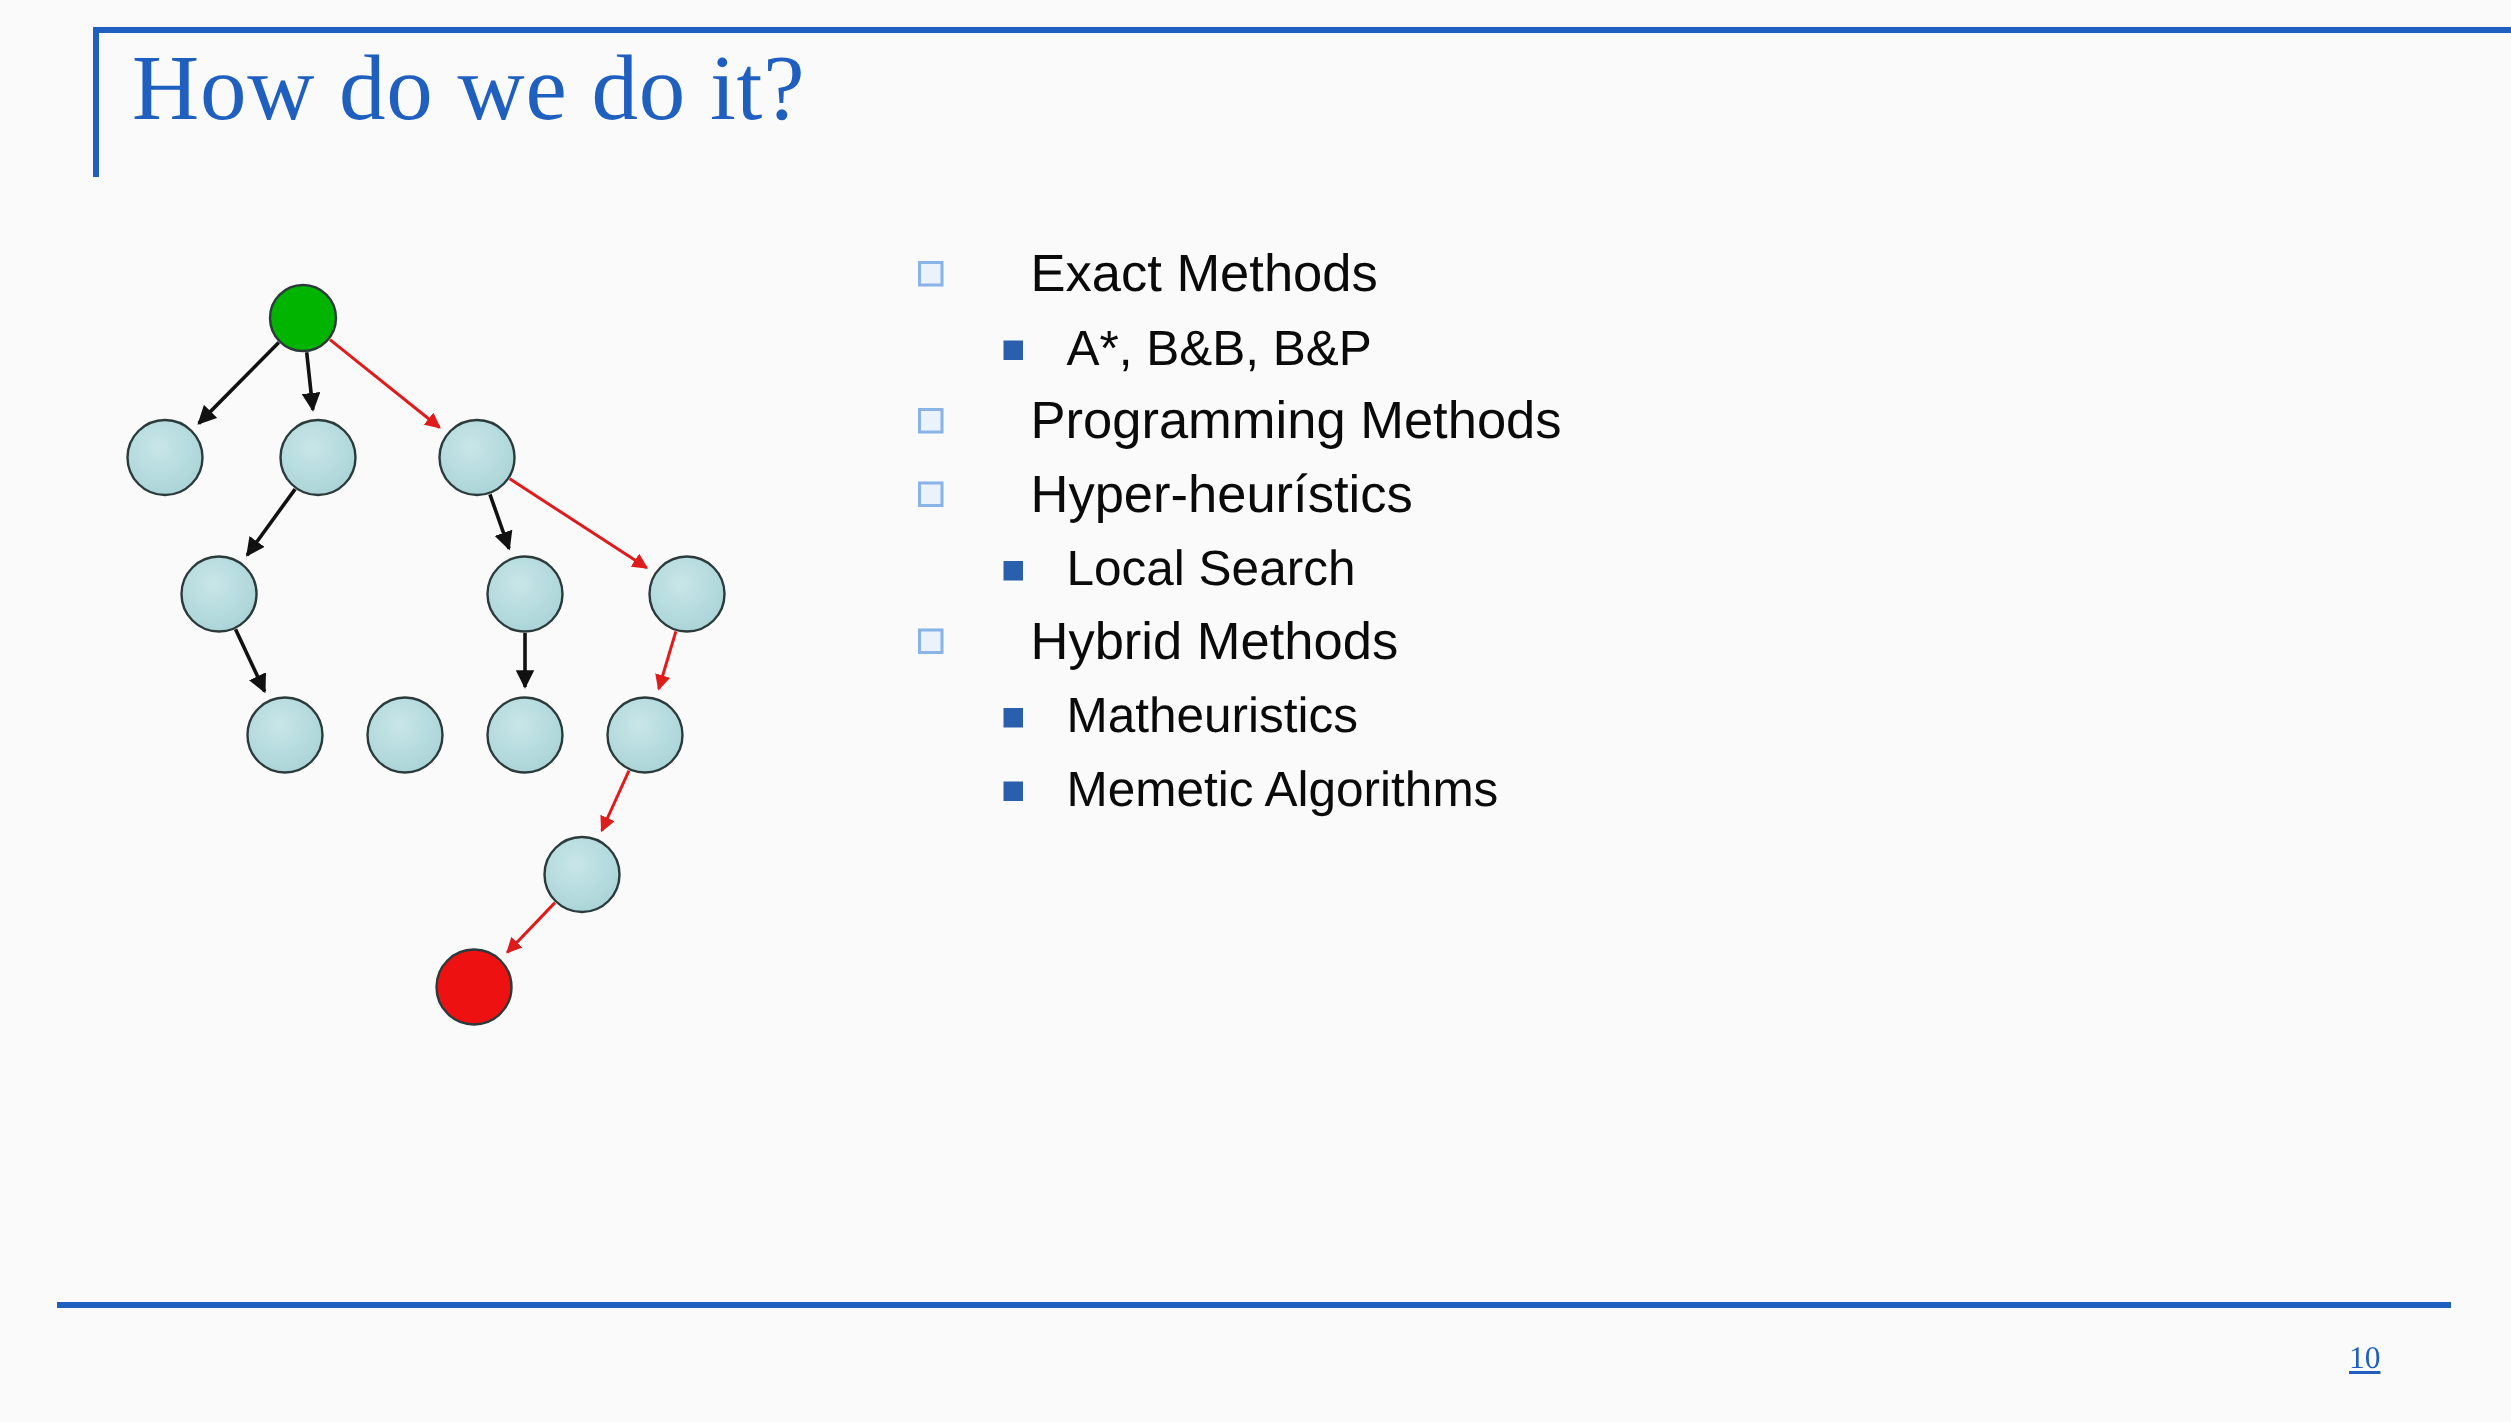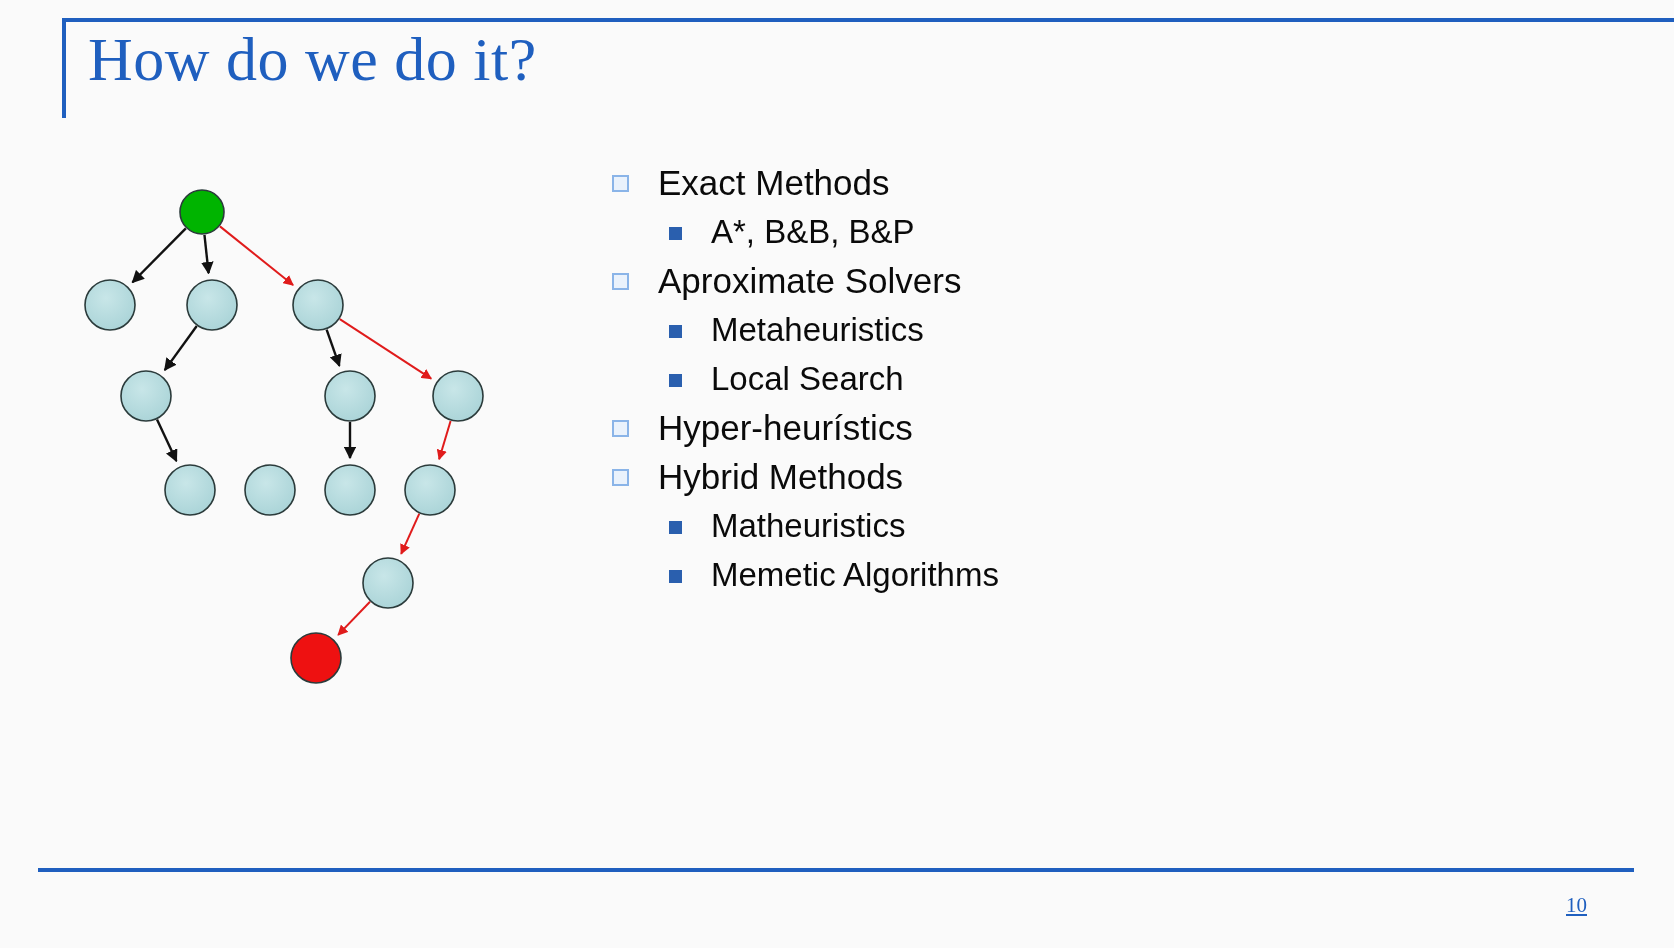--- a/index.html
+++ b/index.html
@@ -73,20 +73,21 @@
     width: 1040px;
   }
   .bullet-row {
     display: flex;
     align-items: baseline;
     color: #000000;
   }
   .bullet-row.level1 {
     margin-left: 0px;
     height: 49px;
+    gap: 29px;
   }
   .bullet-row.level2 {
     margin-left: 57px;
     height: 49px;
   }
   .marker {
     flex: 0 0 auto;
     display: inline-block;
     position: relative;
   }
@@ -195,33 +196,29 @@
       <div class="bullet-row level1">
         <span class="marker hollow-square"></span>
         <span class="bullet-text">Exact Methods</span>
       </div>
       <div class="bullet-row level2">
         <span class="marker solid-square"></span>
         <span class="bullet-text">A*, B&amp;B, B&amp;P</span>
       </div>
       <div class="bullet-row level1">
         <span class="marker hollow-square"></span>
-        <span class="bullet-text">Aproximate Solvers</span>
-      </div>
-      <div class="bullet-row level2">
-        <span class="marker solid-square"></span>
-        <span class="bullet-text">Metaheuristics</span>
+        <span class="bullet-text">Programming Methods</span>
+      </div>
+      <div class="bullet-row level1">
+        <span class="marker hollow-square"></span>
+        <span class="bullet-text">Hyper-heurístics</span>
       </div>
       <div class="bullet-row level2">
         <span class="marker solid-square"></span>
         <span class="bullet-text">Local Search</span>
-      </div>
-      <div class="bullet-row level1">
-        <span class="marker hollow-square"></span>
-        <span class="bullet-text">Hyper-heurístics</span>
       </div>
       <div class="bullet-row level1">
         <span class="marker hollow-square"></span>
         <span class="bullet-text">Hybrid Methods</span>
       </div>
       <div class="bullet-row level2">
         <span class="marker solid-square"></span>
         <span class="bullet-text">Matheuristics</span>
       </div>
       <div class="bullet-row level2">

